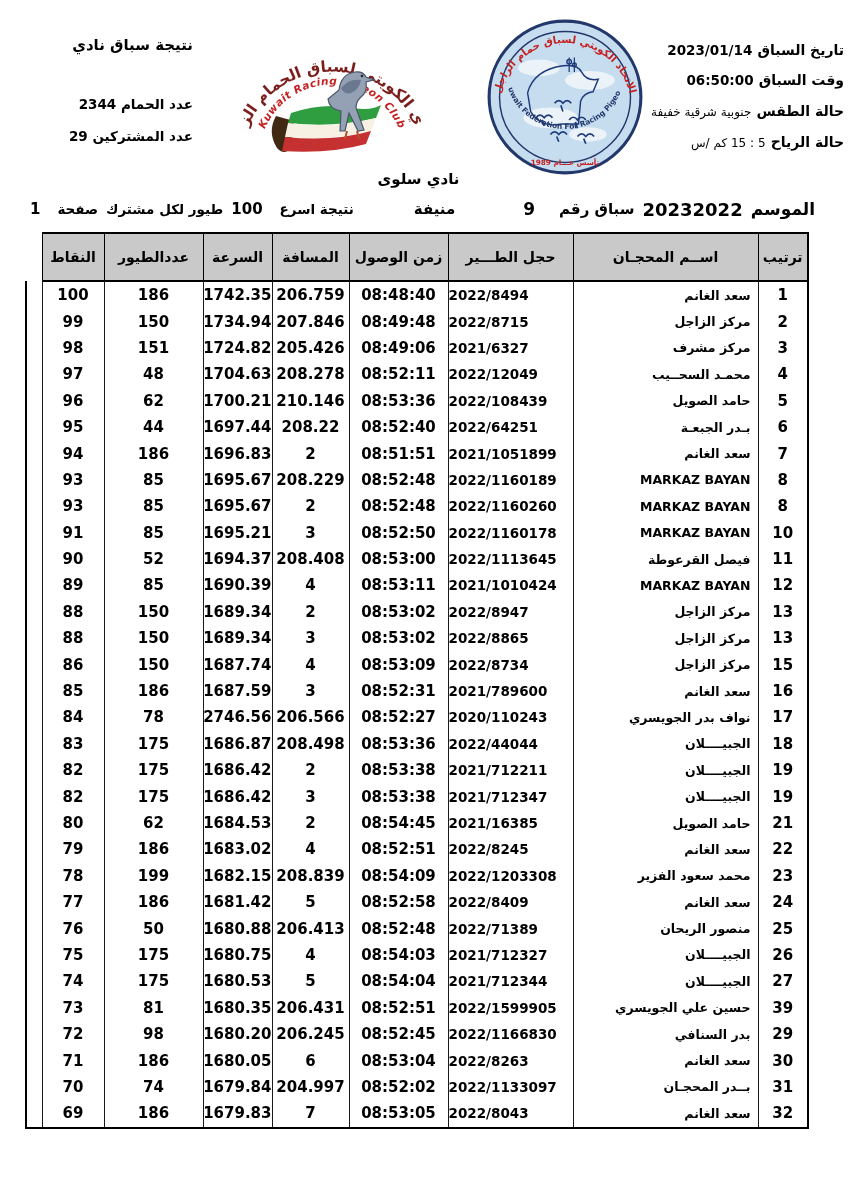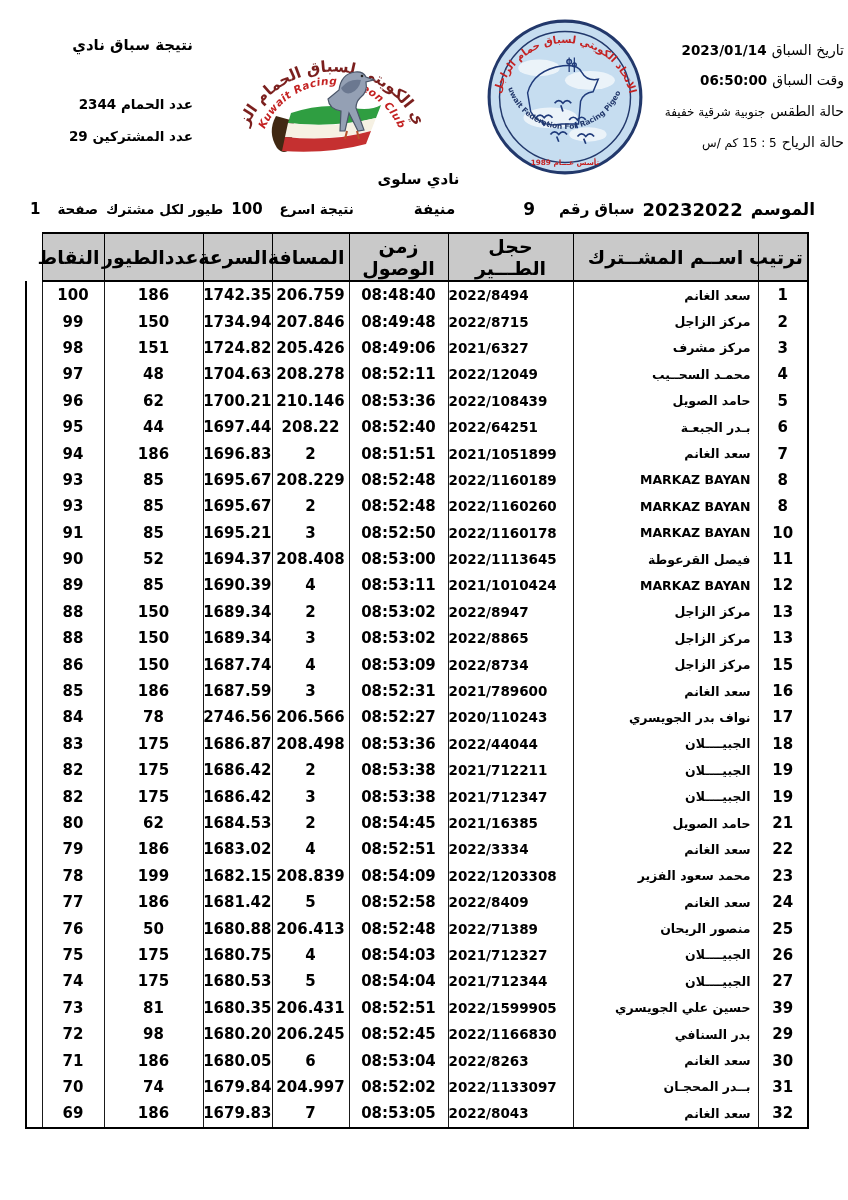--- a/index.html
+++ b/index.html
@@ -13,21 +13,21 @@
   .top-left .doc-title{font-size:15px;font-weight:bold;letter-spacing:.3px;}
   .top-left .stat{position:absolute;right:0;font-size:13.5px;font-weight:bold;white-space:nowrap;}
   .stat-pigeons{top:60px;}
   .stat-participants{top:92px;}
   
   .club-logo{position:absolute;left:243px;top:20px;}
   .fed-logo{position:absolute;left:477px;top:18px;}
   
   .race-info{position:absolute;right:4px;top:40px;width:210px;direction:rtl;text-align:right;}
   .race-info .line{position:absolute;right:0;white-space:nowrap;}
-  .race-info .lbl{font-weight:normal;font-size:14px;}
+  .race-info .lbl{font-weight:bold;font-size:14px;}
   .race-info .val{font-size:13.5px;font-weight:bold;}
   .race-info .val.light{font-weight:normal;font-size:12px;}
   .ri-1{top:0;}.ri-2{top:30px;}.ri-3{top:61px;}.ri-4{top:92px;}
   
   .club-line{position:absolute;left:0;top:170px;width:837px;text-align:center;
     font-size:15px;font-weight:bold;}
   .season-row{position:absolute;left:40px;top:194px;width:775px;height:30px;
     display:flex;direction:rtl;align-items:center;column-gap:8px;font-weight:bold;white-space:nowrap;}
   .season-row span{display:inline-block;}
   .t-season-label{font-size:17px;}
@@ -38,21 +38,21 @@
   .t-result-label{font-size:13.5px;margin-left:9px;}
   .t-result-count{font-size:15px;}
   .t-per{font-size:13.5px;}
   .t-page-label{font-size:13.5px;margin-left:9px;}
   .t-page-no{font-size:15px;}
   
   .results{position:absolute;left:25px;top:232px;}
   table.res{border-collapse:collapse;table-layout:fixed;width:782px;direction:rtl;}
   .res th{
     background:#c9c9c9;border:1px solid #000;border-top-width:2px;border-bottom-width:2px;
-    height:46px;font-size:19px;font-weight:bold;padding:0 4px;vertical-align:middle;text-align:center;
+    height:46px;font-size:14px;font-weight:bold;padding:0 4px;vertical-align:middle;text-align:center;
   }
   .res th.c-gutter{background:#fff;border:none;}
   .res td{
     border-left:1px solid #1a1a1a;border-right:1px solid #1a1a1a;
     height:26.4px;padding:0;font-weight:bold;vertical-align:middle;overflow:hidden;white-space:nowrap;
   }
   .res tbody tr:last-child td{border-bottom:2px solid #000;}
   .res td.c-gutter{border-left:2px solid #000;}
   .res th.c-rank{border-right-width:2px;}
   .res td.c-rank{border-right:2px solid #000;text-align:center;font-size:15px;}
@@ -181,21 +181,21 @@
         <col style="width:99px">
           <col style="width:77px">
           <col style="width:69px">
         <col style="width:99px">
           <col style="width:62px">
           <col style="width:16px">
       </colgroup>
       <thead>
         <tr>
           <th class="c-rank">ترتيب</th>
-          <th class="c-name">اســم المشــترك</th>
+          <th class="c-name">اســم المحجـان</th>
           <th class="c-ring">حجل الطـــير</th>
           <th class="c-arrival">زمن الوصول</th>
           <th class="c-distance">المسافة</th>
           <th class="c-speed">السرعة</th>
           <th class="c-birds">عددالطيور</th>
           <th class="c-points">النقاط</th>
           <th class="c-gutter"></th>
         </tr>
       </thead>
       <tbody id="res-body">
@@ -426,21 +426,21 @@
             <td class="c-arrival" dir="ltr">08:54:45</td>
             <td class="c-distance">2</td>
             <td class="c-speed">1684.53</td>
             <td class="c-birds">62</td>
             <td class="c-points">80</td>
             <td class="c-gutter"></td>
           </tr>
           <tr>
             <td class="c-rank">22</td>
             <td class="c-name">سعد الغانم</td>
-            <td class="c-ring" dir="ltr">2022/3334</td>
+            <td class="c-ring" dir="ltr">2022/8245</td>
             <td class="c-arrival" dir="ltr">08:52:51</td>
             <td class="c-distance">4</td>
             <td class="c-speed">1683.02</td>
             <td class="c-birds">186</td>
             <td class="c-points">79</td>
             <td class="c-gutter"></td>
           </tr>
           <tr>
             <td class="c-rank">23</td>
             <td class="c-name">محمد سعود الفزير</td>

